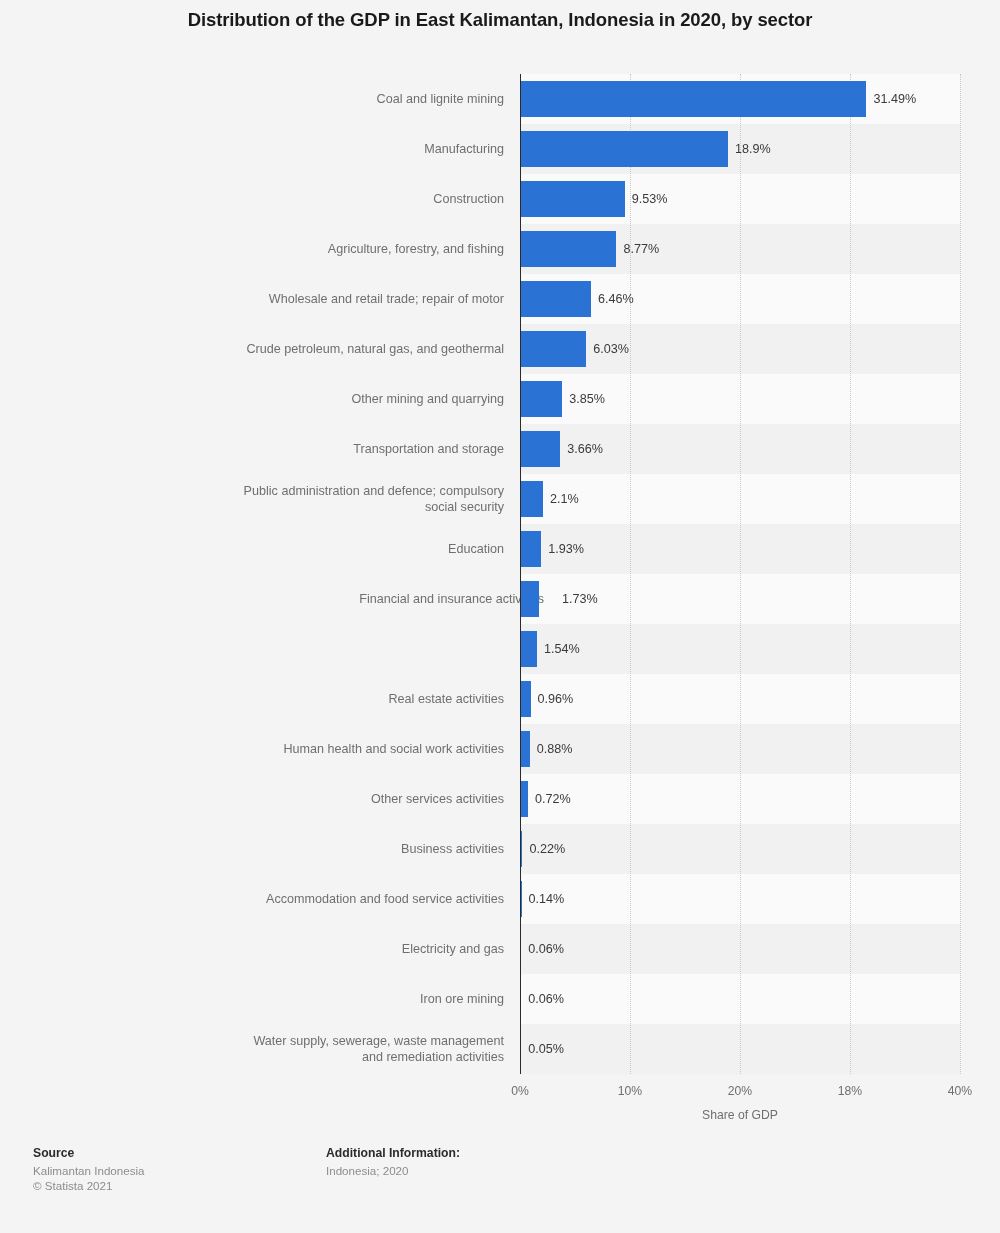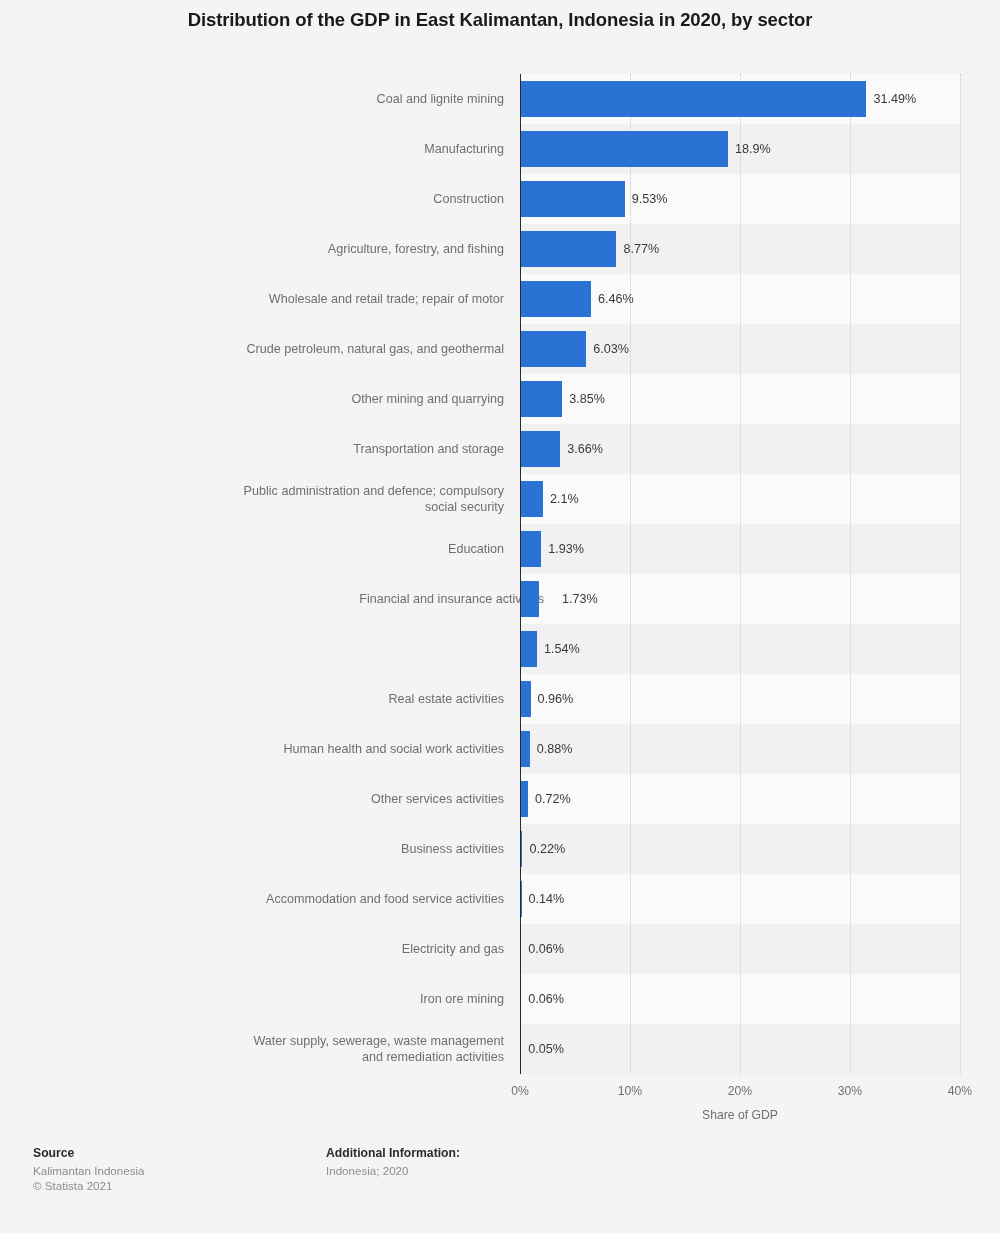--- a/index.html
+++ b/index.html
@@ -300,21 +300,21 @@
 and remediation activities</div>
       <div class="bar" style="width: 1.2px; background: rgb(42, 114, 212);"></div>
       <div class="val-label" style="left: 528.2px;">0.05%</div>
     </div>
   </div>
 
 <div id="x-tick-row">
     <div class="x-tick" style="left: 520px;">0%</div>
     <div class="x-tick" style="left: 630px;">10%</div>
     <div class="x-tick" style="left: 740px;">20%</div>
-    <div class="x-tick" style="left: 850px;">30%</div>
+    <div class="x-tick" style="left: 850px;">18%</div>
     <div class="x-tick" style="left: 960px;">40%</div>
   </div>
 <div id="x-axis-title">Share of GDP</div>
 
 <div id="footer">
   <div class="foot-col" id="footer-source-col">
     <div class="foot-head">Source</div>
     <div class="foot-line">Kalimantan Indonesia</div>
     <div class="foot-line">© Statista 2021</div>
   </div>

